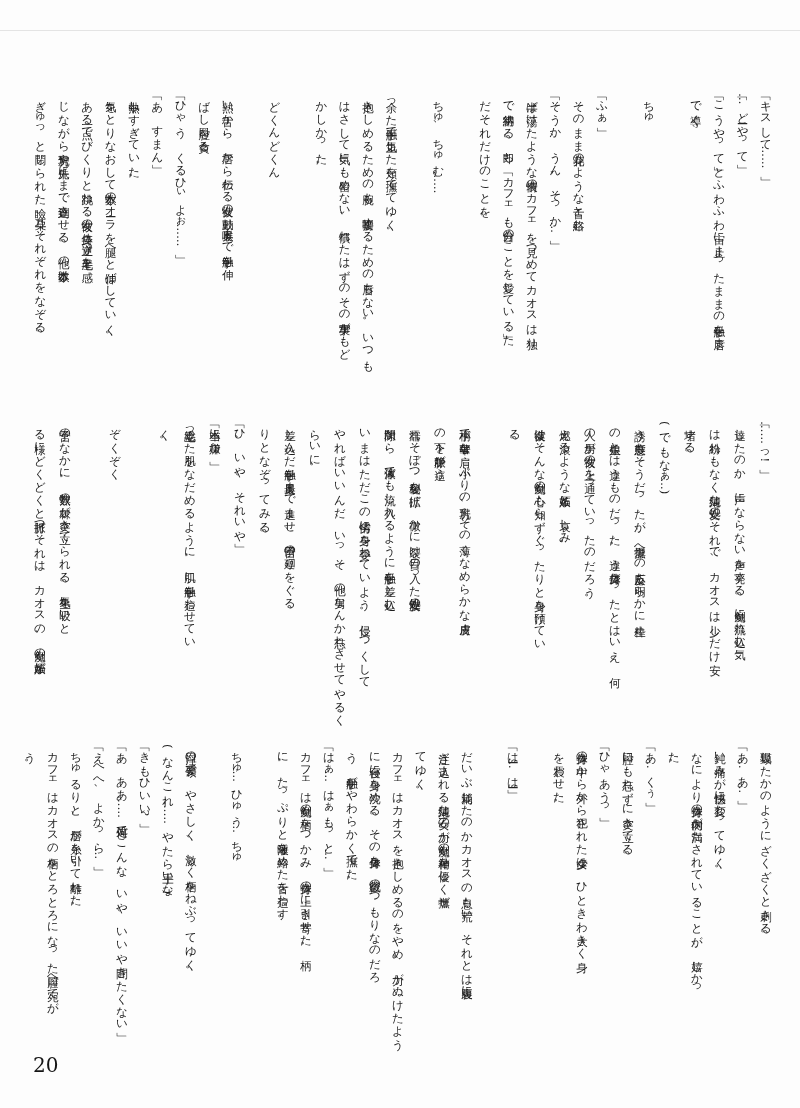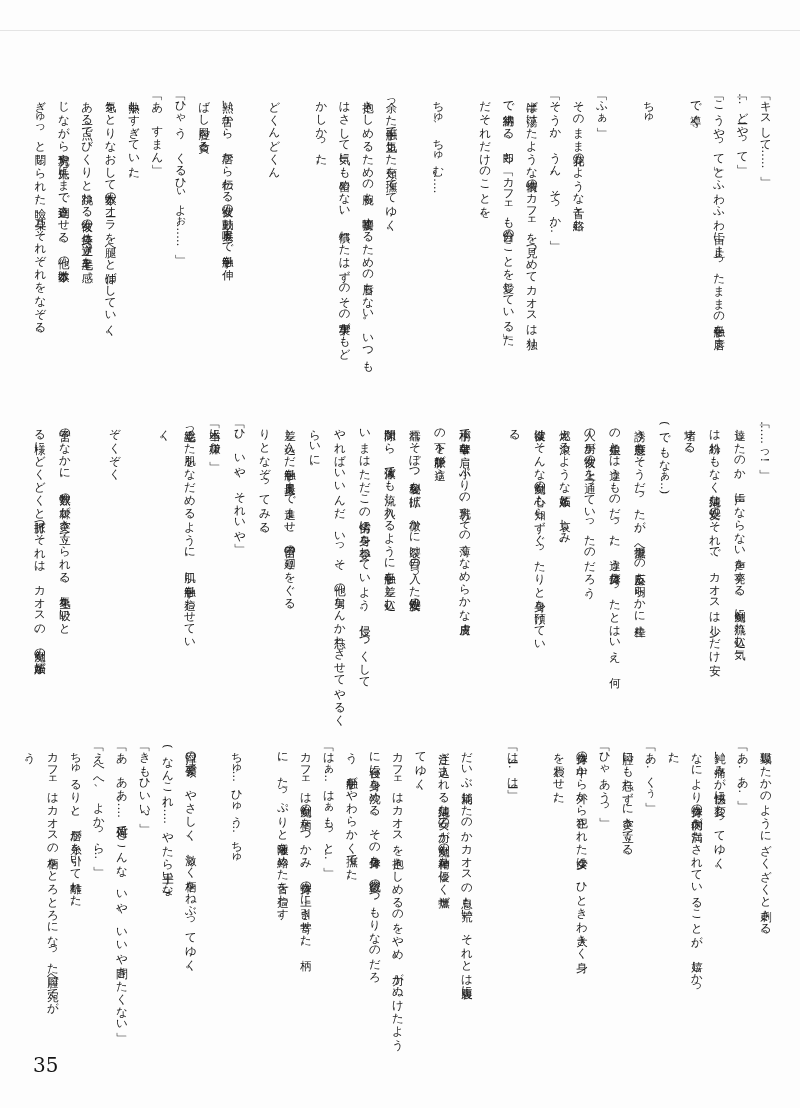--- a/index.html
+++ b/index.html
@@ -145,14 +145,14 @@
       <div class="line">口淫の要領で、やさしく、激しく柄をねぶってゆく。</div>
       <div class="line">(なんこれ……やたら上手いな)</div>
       <div class="line">「きもひいい?」</div>
       <div class="line">「あ、ああ……何処でこんな、いや、いいや聞きたくない」</div>
       <div class="line">「えへへ、よかっら…」</div>
       <div class="line">ちゅるりと、唇が糸を引いて離れた。</div>
       <div class="line">カフェはカオスの柄をとろとろになった膣口へ宛てが</div>
       <div class="line">う。</div>
     </div>
 
-  <div class="page-number">35</div>
+  <div class="page-number">20</div>
 </div>
 
 </body></html>

